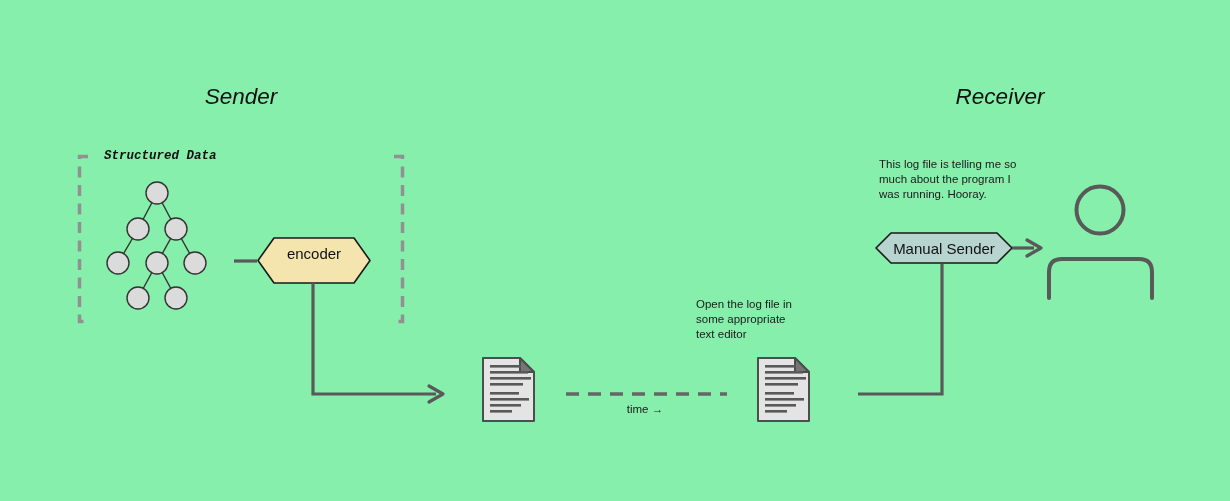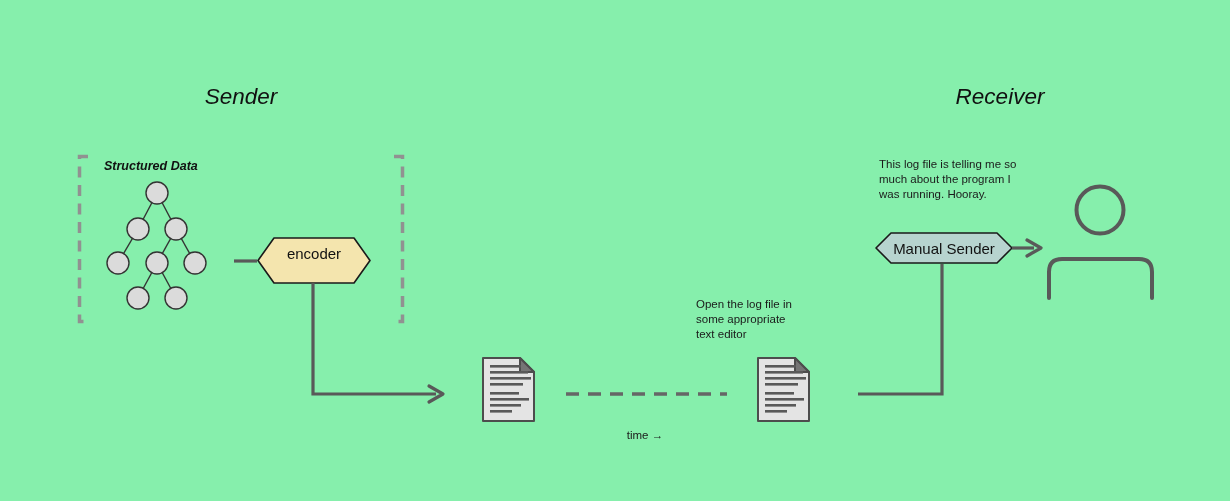--- a/index.html
+++ b/index.html
@@ -4,21 +4,21 @@
 <style>
   html,body{margin:0;padding:0;background:#ffffff;}
   body{font-family:"Liberation Sans","DejaVu Sans",sans-serif;color:#1a1a1a;}
   .stage{position:relative;width:1230px;height:501px;background:#86efac;overflow:hidden;}
   .layer{position:absolute;left:0;top:0;}
   .abs{position:absolute;}
   .title{font-size:22.5px;font-style:italic;font-weight:500;color:#111;text-align:center;}
   .shape-label{font-size:15px;color:#111;display:flex;align-items:center;justify-content:center;}
   .note{font-size:11.5px;line-height:15px;color:#1a1a1a;white-space:pre-line;}
   .small-italic{font-size:12.5px;font-style:italic;font-weight:600;color:#111;}
-  .time-label{font-size:11.5px;color:#1a1a1a;text-align:center;margin-top:26px;}
+  .time-label{font-size:11.5px;color:#1a1a1a;text-align:center;}
 </style>
 </head>
 <body>
 
 <div class="stage">
 
   <svg class="layer" width="1230" height="501" viewBox="0 0 1230 501">
 
     <path d="M88,156.5 H79.5 V321.5 H88" fill="none" stroke-width="3.5" stroke-dasharray="11 7.5" stroke="#919191"></path>
 
@@ -93,21 +93,21 @@
     <g fill="none" stroke-width="4" stroke="#595959">
       <circle cx="1100" cy="210" r="23.5"></circle>
       <path d="M1049,298 V272 Q1049,259 1062,259 H1139 Q1152,259 1152,272 V298" stroke-linecap="round"></path>
     </g>
   </svg>
 
   <div class="abs title" style="left:141px;top:84px;width:200px;">Sender</div>
 
   <div class="abs title" style="left:900px;top:84px;width:200px;">Receiver</div>
 
-  <div class="abs small-italic" style="left:104px;top:159px;">Structured Data</div>
+  <div class="abs small-italic" style="left:104px;top:149px;font-family:Liberation Mono, monospace;">Structured Data</div>
 
   <div class="abs shape-label" style="left:258px;top:238px;width:112px;height:31px;">encoder</div>
 
 
   <div class="abs time-label" style="left:595px;top:403px;width:100px;">time →</div>
 
   <div class="abs note" style="left:696px;top:297px;width:114px;text-align:left;">Open the log file in
 some appropriate
 text editor</div>
 

